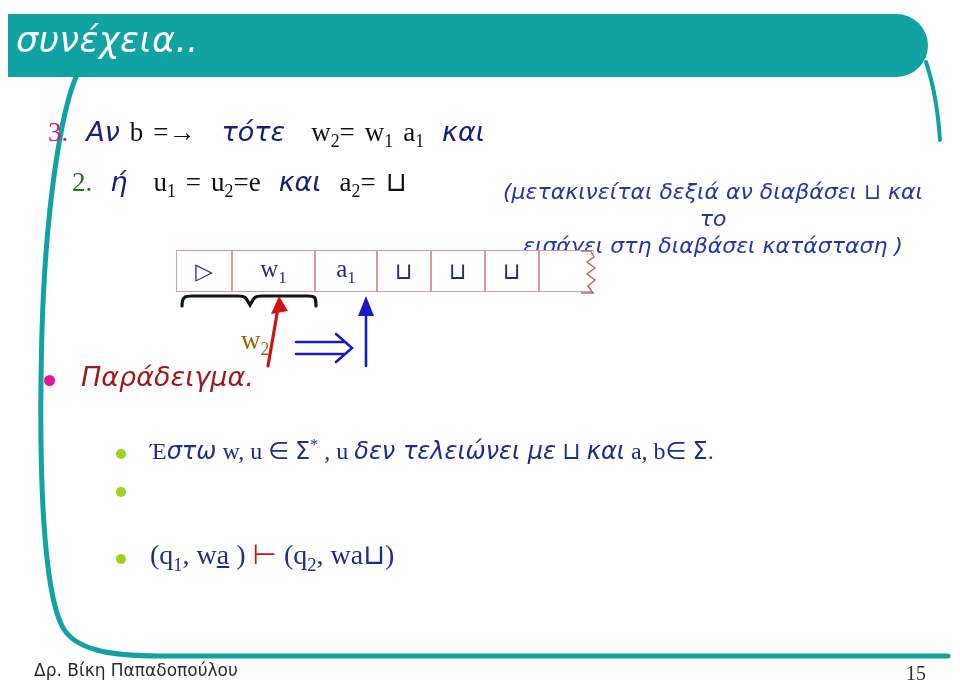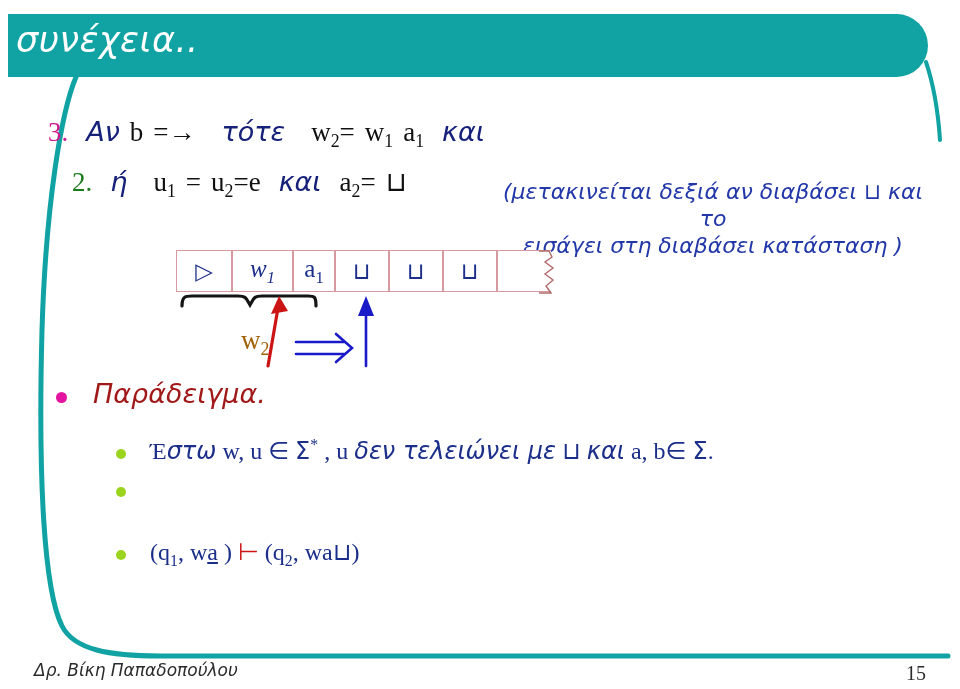--- a/index.html
+++ b/index.html
@@ -112,22 +112,22 @@
     border-right-width: 0.75px;
     box-sizing: border-box;
     display: flex;
     align-items: center;
     justify-content: center;
     font-size: 25px;
     color: #1b2f8a;
     background: #ffffff;
   }
   .cell.c-first { width: 56px; }
-  .cell.c-w     { width: 61px; font-style: italic; }
-  .cell.c-a     { width: 42px; }
+  .cell.c-w     { width: 83px; }
+  .cell.c-a     { width: 62px; }
   .cell.c-blank { width: 54px; }
   .cell.c-tail  {
     width: 54px;
     border-right: none;
     position: relative;
   }
   .cell .blankglyph {
     font-family: "DejaVu Sans", sans-serif;
     font-size: 23px;
   }
@@ -169,36 +169,35 @@
     z-index: 2;
   }
   .dot {
     display: inline-block;
     border-radius: 50%;
     flex: none;
   }
   .dot-l1 { width: 11px; height: 11px; background: #e413a0; margin-right: 26px; }
   .dot-l2 { width: 10px; height: 10px; background: #9bd41c; margin-right: 24px; }
 
-  #b-paradeigma { left: 44px; top: 378px; font-size: 27px; padding-left: 12px; }
+  #b-paradeigma { left: 44px; top: 361px; font-size: 27px; }
   #b-paradeigma .txt { color: #a01818; font-family: "DejaVu Sans", sans-serif; font-style: italic; }
 
   #b-estw  { left: 116px; top: 436px; font-size: 24px; }
   #b-delta { left: 116px; top: 487px; font-size: 24px; }
-  #b-conf  { left: 116px; top: 538px; font-size: 24px; }
+  #b-conf  { left: 116px; top: 538px; font-size: 28px; }
   .b-txt { color: #1b2f8a; }
 
   
   #footer-author {
     position: absolute;
     left: 34px;
     top: 660px;
     font-size: 17px;
     font-family: "DejaVu Sans", sans-serif;
-    font-style: italic;
     color: #2b2b2b;
     z-index: 2;
   }
   #footer-page {
     position: absolute;
     left: 906px;
     top: 662px;
     font-size: 20px;
     color: #2b2b2b;
     z-index: 2;

